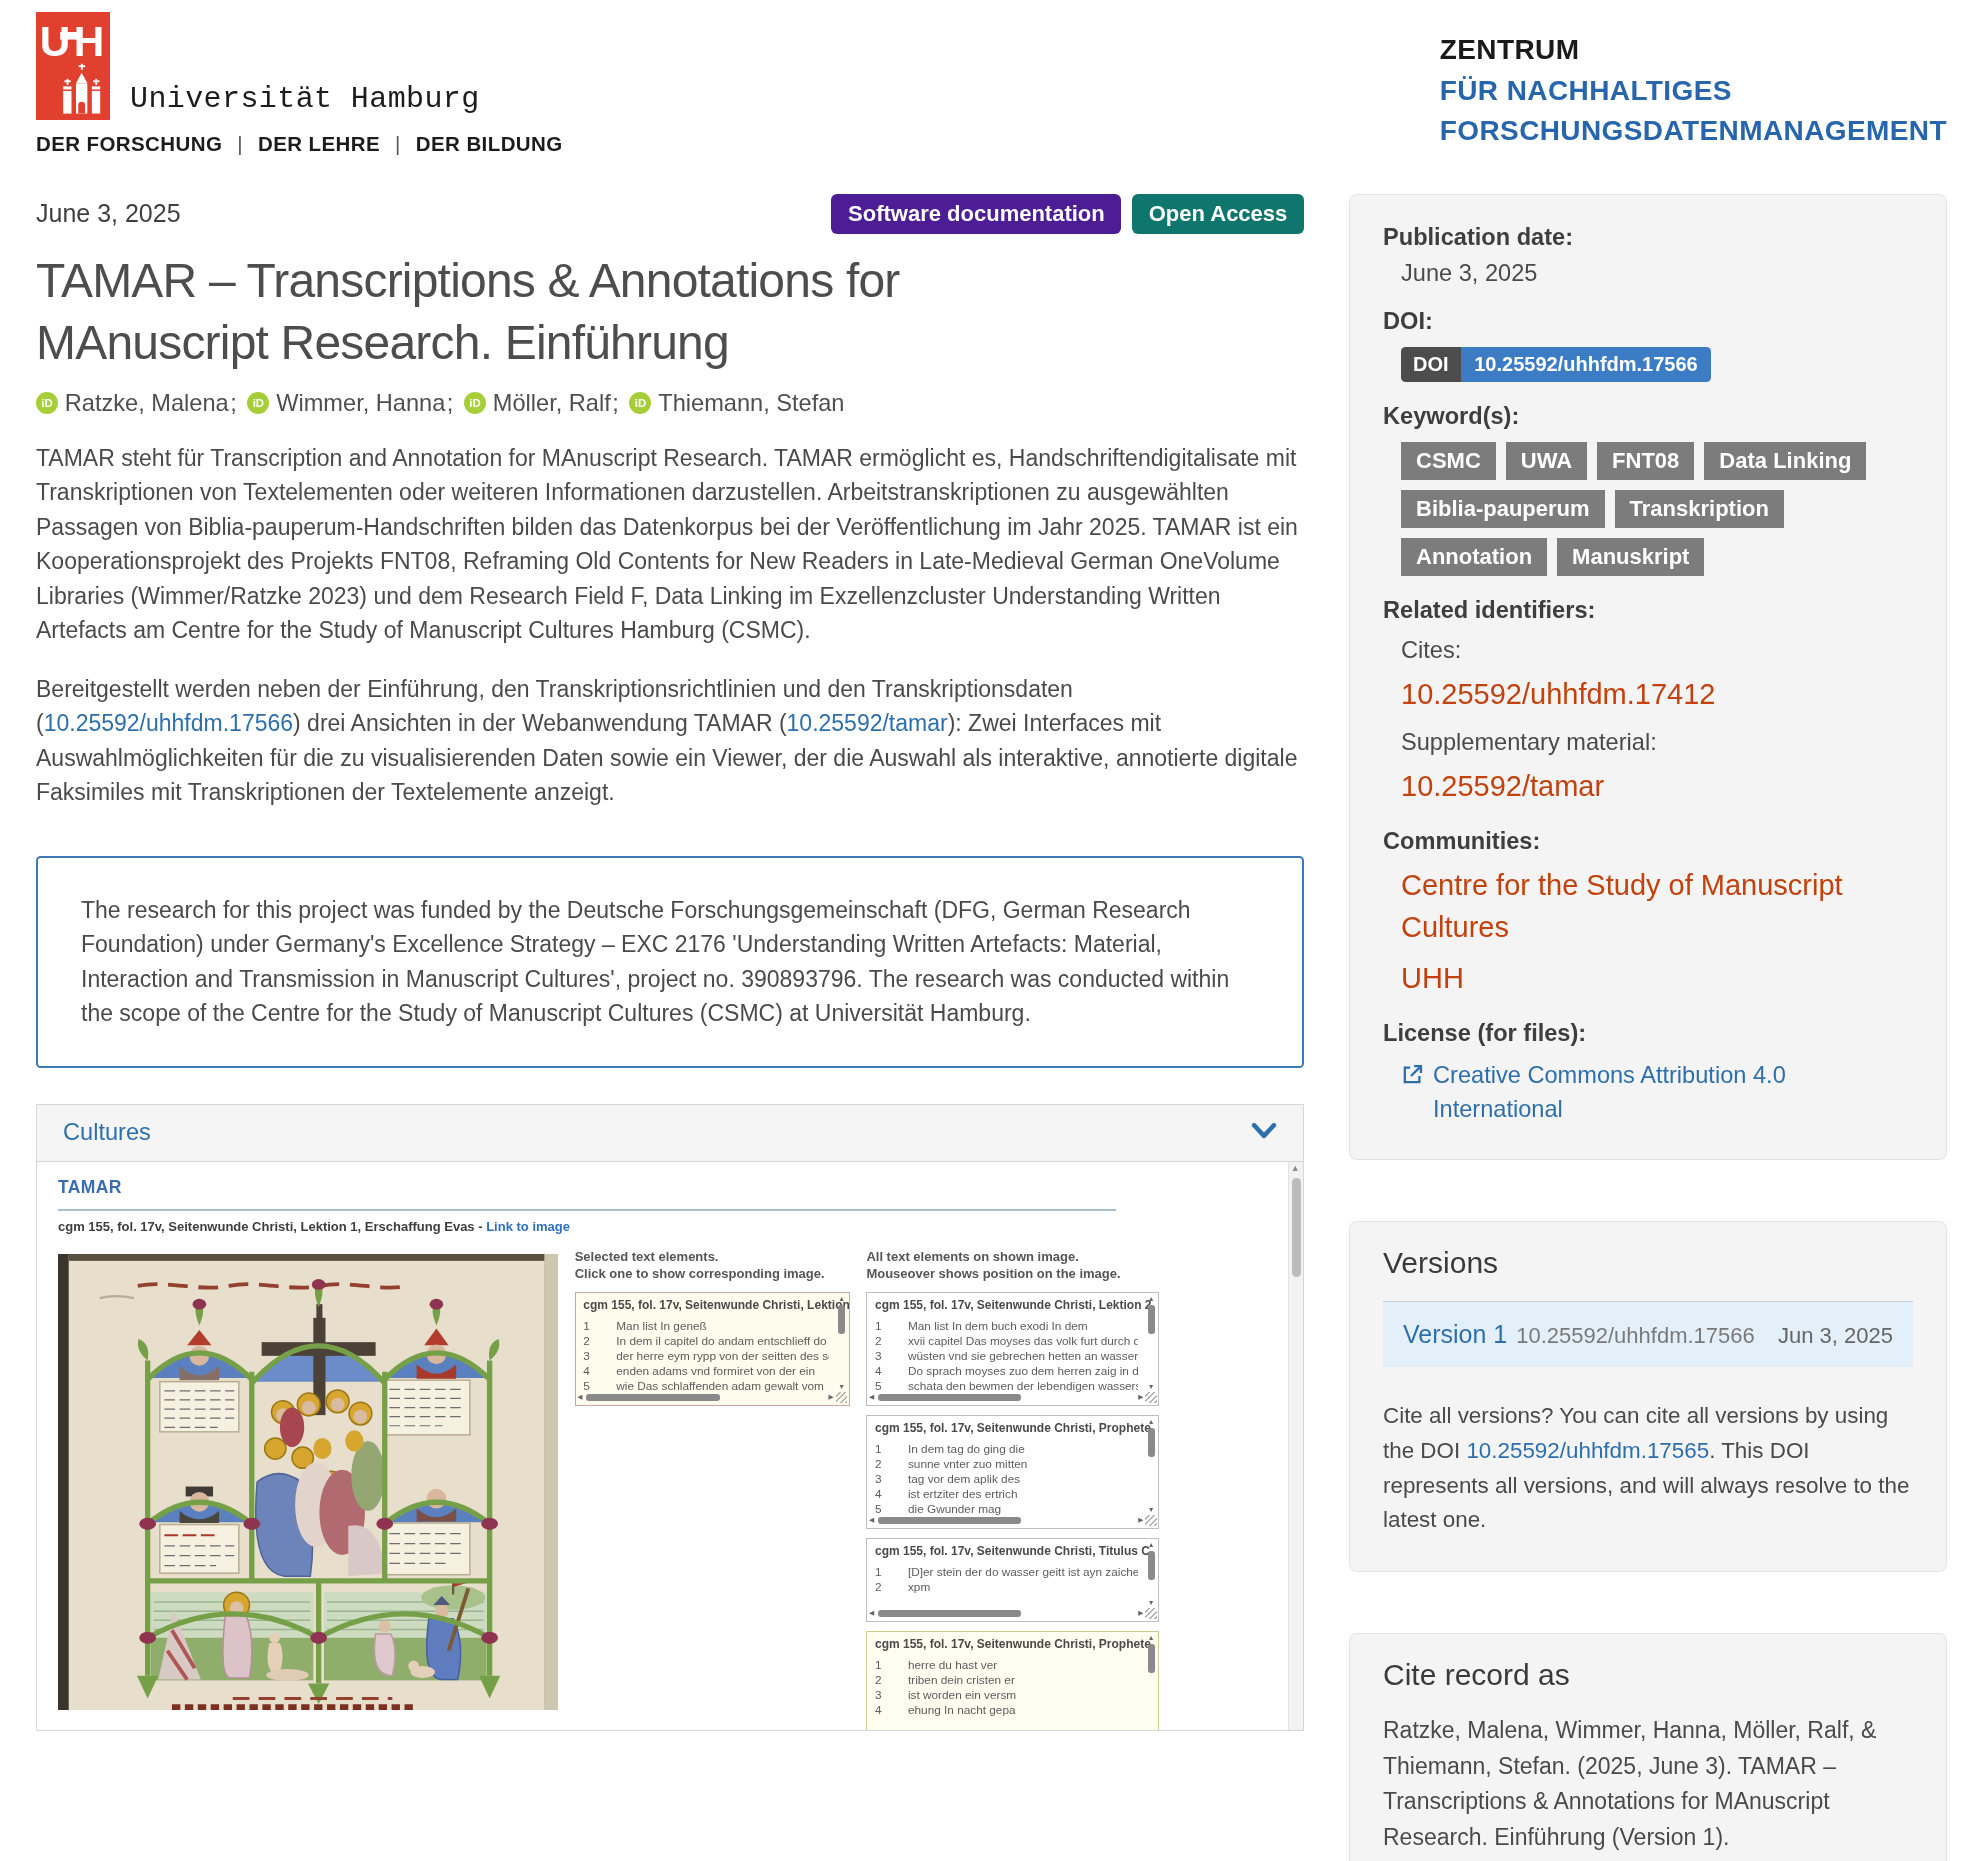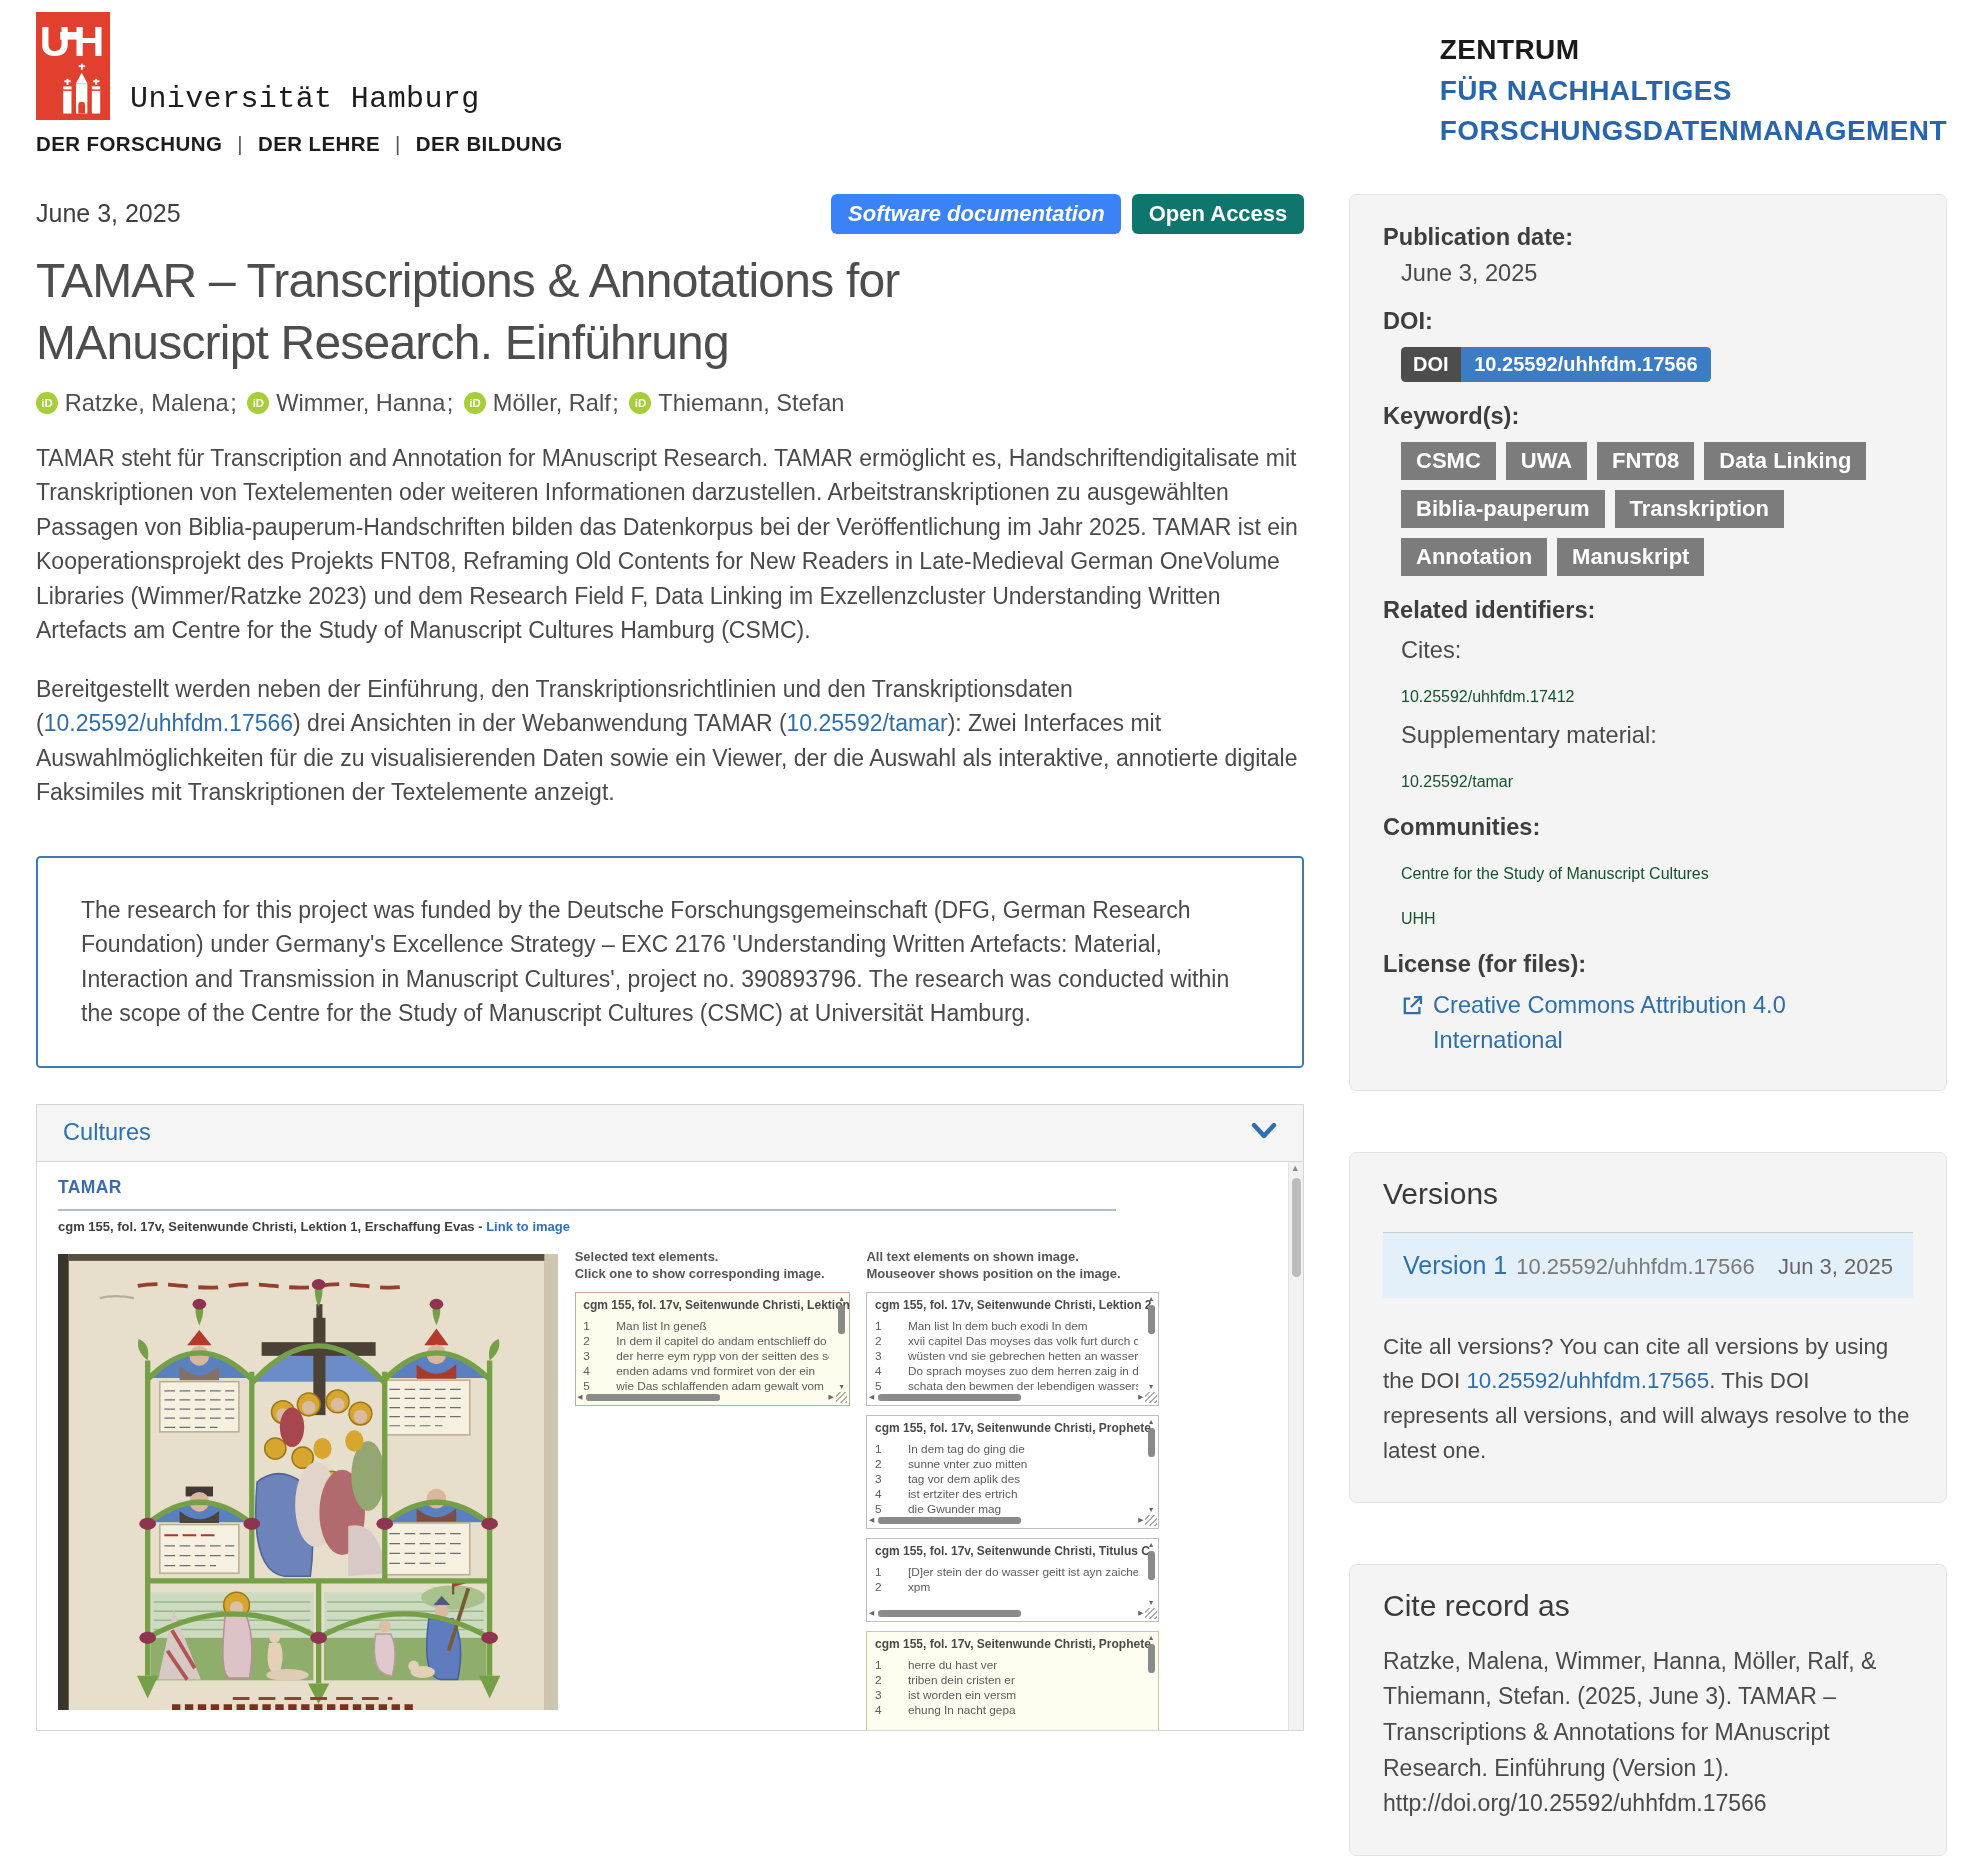--- a/index.html
+++ b/index.html
@@ -27,21 +27,21 @@
   
   .content{display:flex;gap:45px;padding:0 38px 0 36px;margin-top:38px;align-items:flex-start;}
   .main{width:1268px;flex:none;}
   .sidebar{flex:1;min-width:0;}
 
   
   .meta-row{display:flex;justify-content:space-between;align-items:flex-start;}
   .rec-date{font-size:25px;color:#3f3f3f;padding-top:4.6px;}
   .badges{display:flex;gap:10.6px;}
   .badge{font-weight:bold;color:#fff;font-size:22px;padding:6.8px 16.7px;border-radius:6px;white-space:nowrap;}
-  .badge-type{background:#3b82f6;font-style:italic;}
+  .badge-type{background:#4c1d95;}
   .badge-access{background:#0f766e;}
   h1.title{margin:16.7px 0 0;font-size:48px;font-weight:400;color:#4d4d4d;line-height:1.28;max-width:1022px;letter-spacing:-0.8px;}
   .authors{margin-top:16.7px;display:flex;flex-wrap:wrap;align-items:center;font-size:23.6px;color:#4f4f4f;}
   .author{display:inline-flex;align-items:center;}
   .orcid{width:22px;height:22px;border-radius:50%;background:#a6ce39;color:#fff;font-size:11.4px;font-weight:bold;
          display:inline-flex;align-items:center;justify-content:center;margin-right:6.8px;cursor:pointer;flex:none;}
   .sep{margin:0 10.6px 0 1.5px;}
   .para{margin-top:24px;font-size:23px;line-height:1.5;color:#4a4a4a;}
   .blue{color:#2d6fad;}
 
@@ -89,21 +89,21 @@
   .card + .card{margin-top:61px;}
   .sb-label{font-weight:bold;font-size:23.6px;color:#3e3e3e;margin-top:21px;}
   .sb-label.first{margin-top:4.6px;}
   .sb-val{font-size:23.6px;color:#4a4a4a;margin-top:9px;padding-left:18px;}
   .doi-badge{display:inline-flex;margin:12px 0 0 18px;cursor:pointer;}
   .doi-l{background:#4d4d4d;color:#fff;font-weight:bold;font-size:20px;padding:6px 12px;border-radius:4.6px 0 0 4.6px;}
   .doi-r{background:#3b7cc4;color:#fff;font-weight:bold;font-size:20px;padding:6px 13.7px;border-radius:0 4.6px 4.6px 0;}
   .kw-wrap{display:flex;flex-wrap:wrap;gap:10px;margin-top:12px;padding-left:18px;}
   .kw{background:#7c7c7c;color:#fff;font-weight:bold;font-size:22px;padding:6px 15px;border-radius:0;cursor:pointer;}
   .sb-sub{font-size:23.6px;color:#4a4a4a;margin-top:13.7px;padding-left:18px;}
-  .sb-link{display:block;font-size:16px;color:#14532d;margin-top:21px;padding-left:18px;line-height:1.45;}
+  .sb-link{display:block;font-size:29px;color:#c2410c;margin-top:9px;padding-left:18px;line-height:1.45;}
   .lic-row{display:flex;align-items:flex-start;gap:9px;margin-top:10.6px;padding-left:18px;}
   .lic-row a{font-size:23.6px;color:#2d6fad;line-height:1.45;}
   .lic-row svg{margin-top:5.3px;flex:none;}
 
   .v-head{font-size:30px;color:#3a3a3a;}
   .v-row{margin-top:21px;background:#e3f0fa;border-top:0.8px solid #cfcfcf;padding:18px 20px;display:flex;align-items:baseline;}
   .v-name{color:#2e70ad;font-size:25px;}
   .v-doi{color:#7a7a7a;font-size:22px;margin-left:9px;}
   .v-date{color:#666;font-size:22px;margin-left:auto;}
   .v-note{margin-top:32px;font-size:22.4px;line-height:1.55;color:#4a4a4a;}

